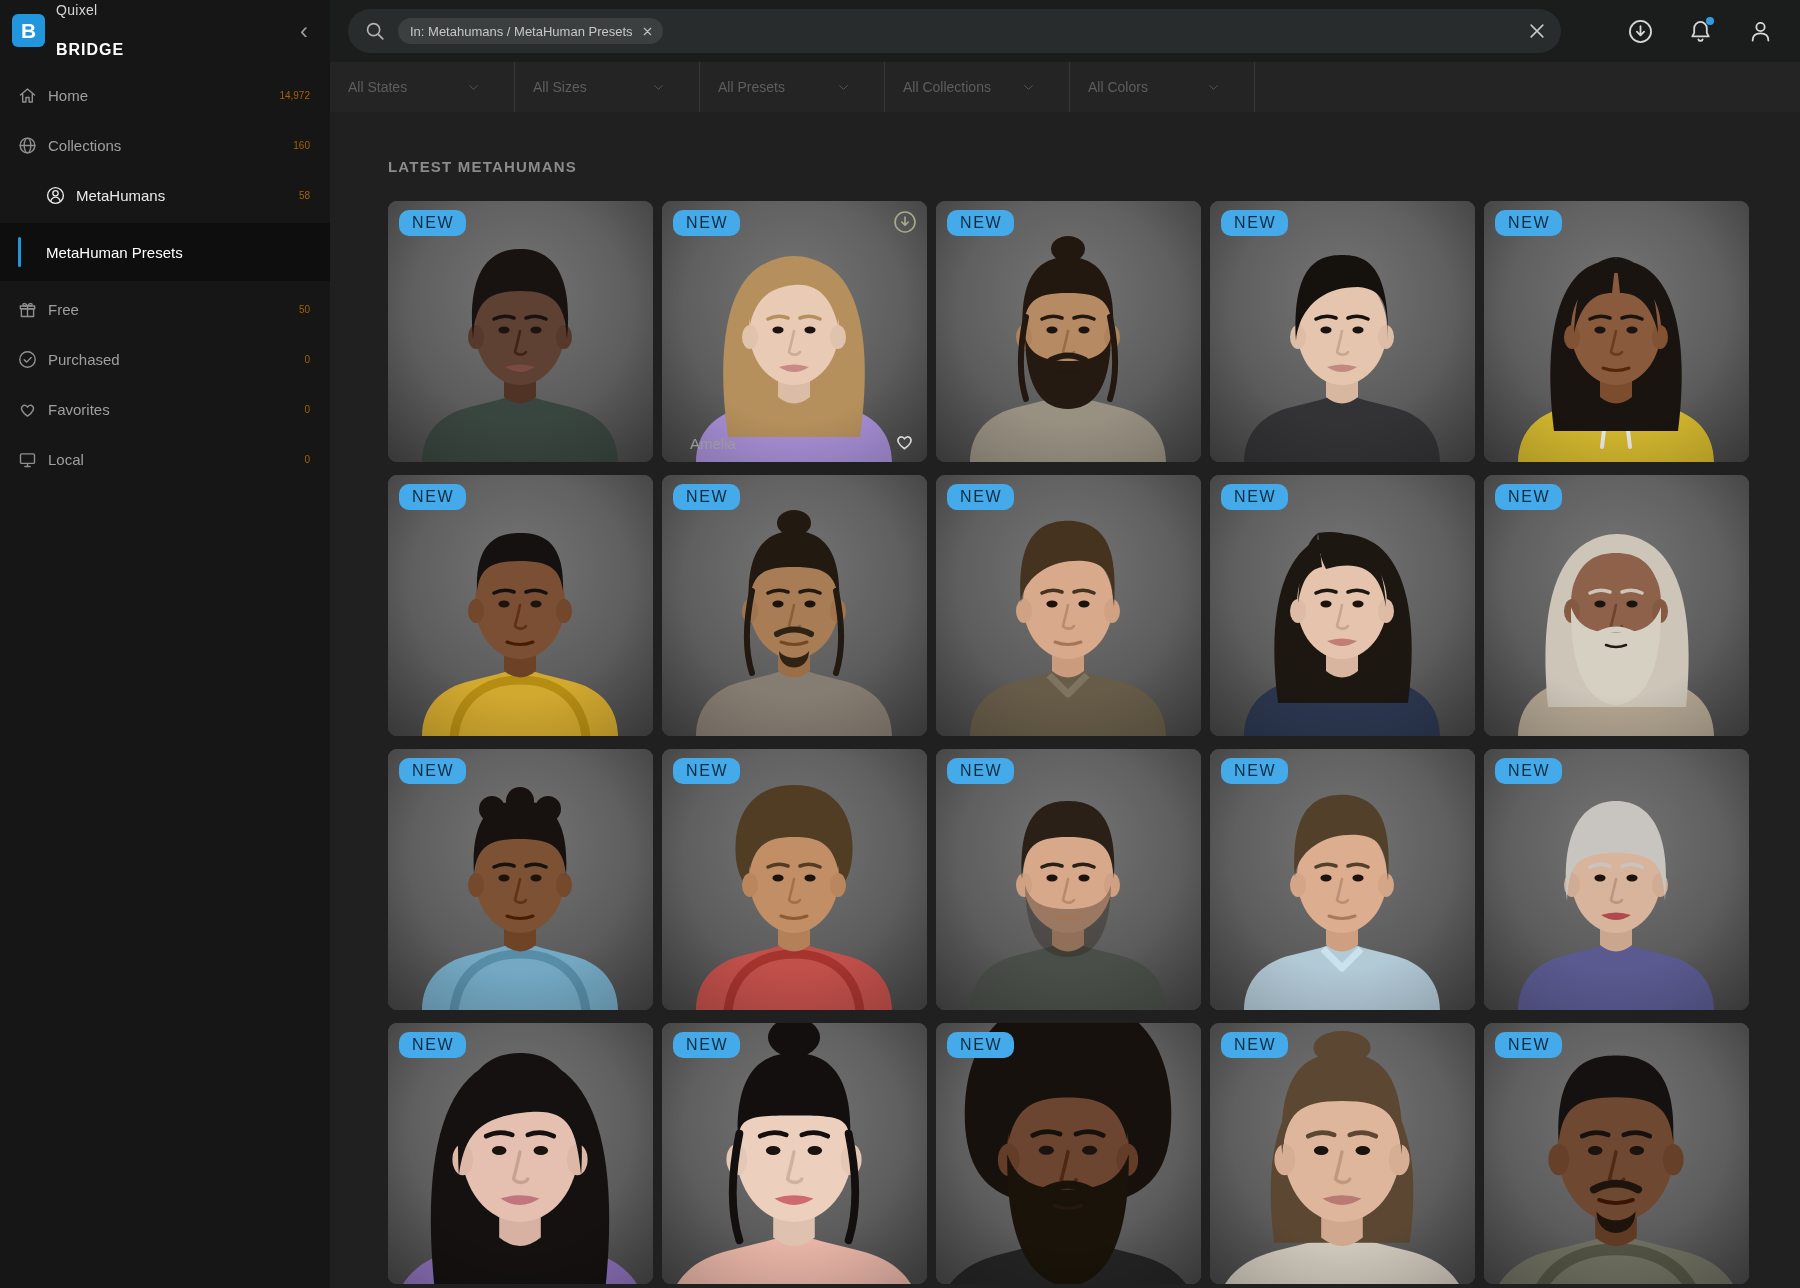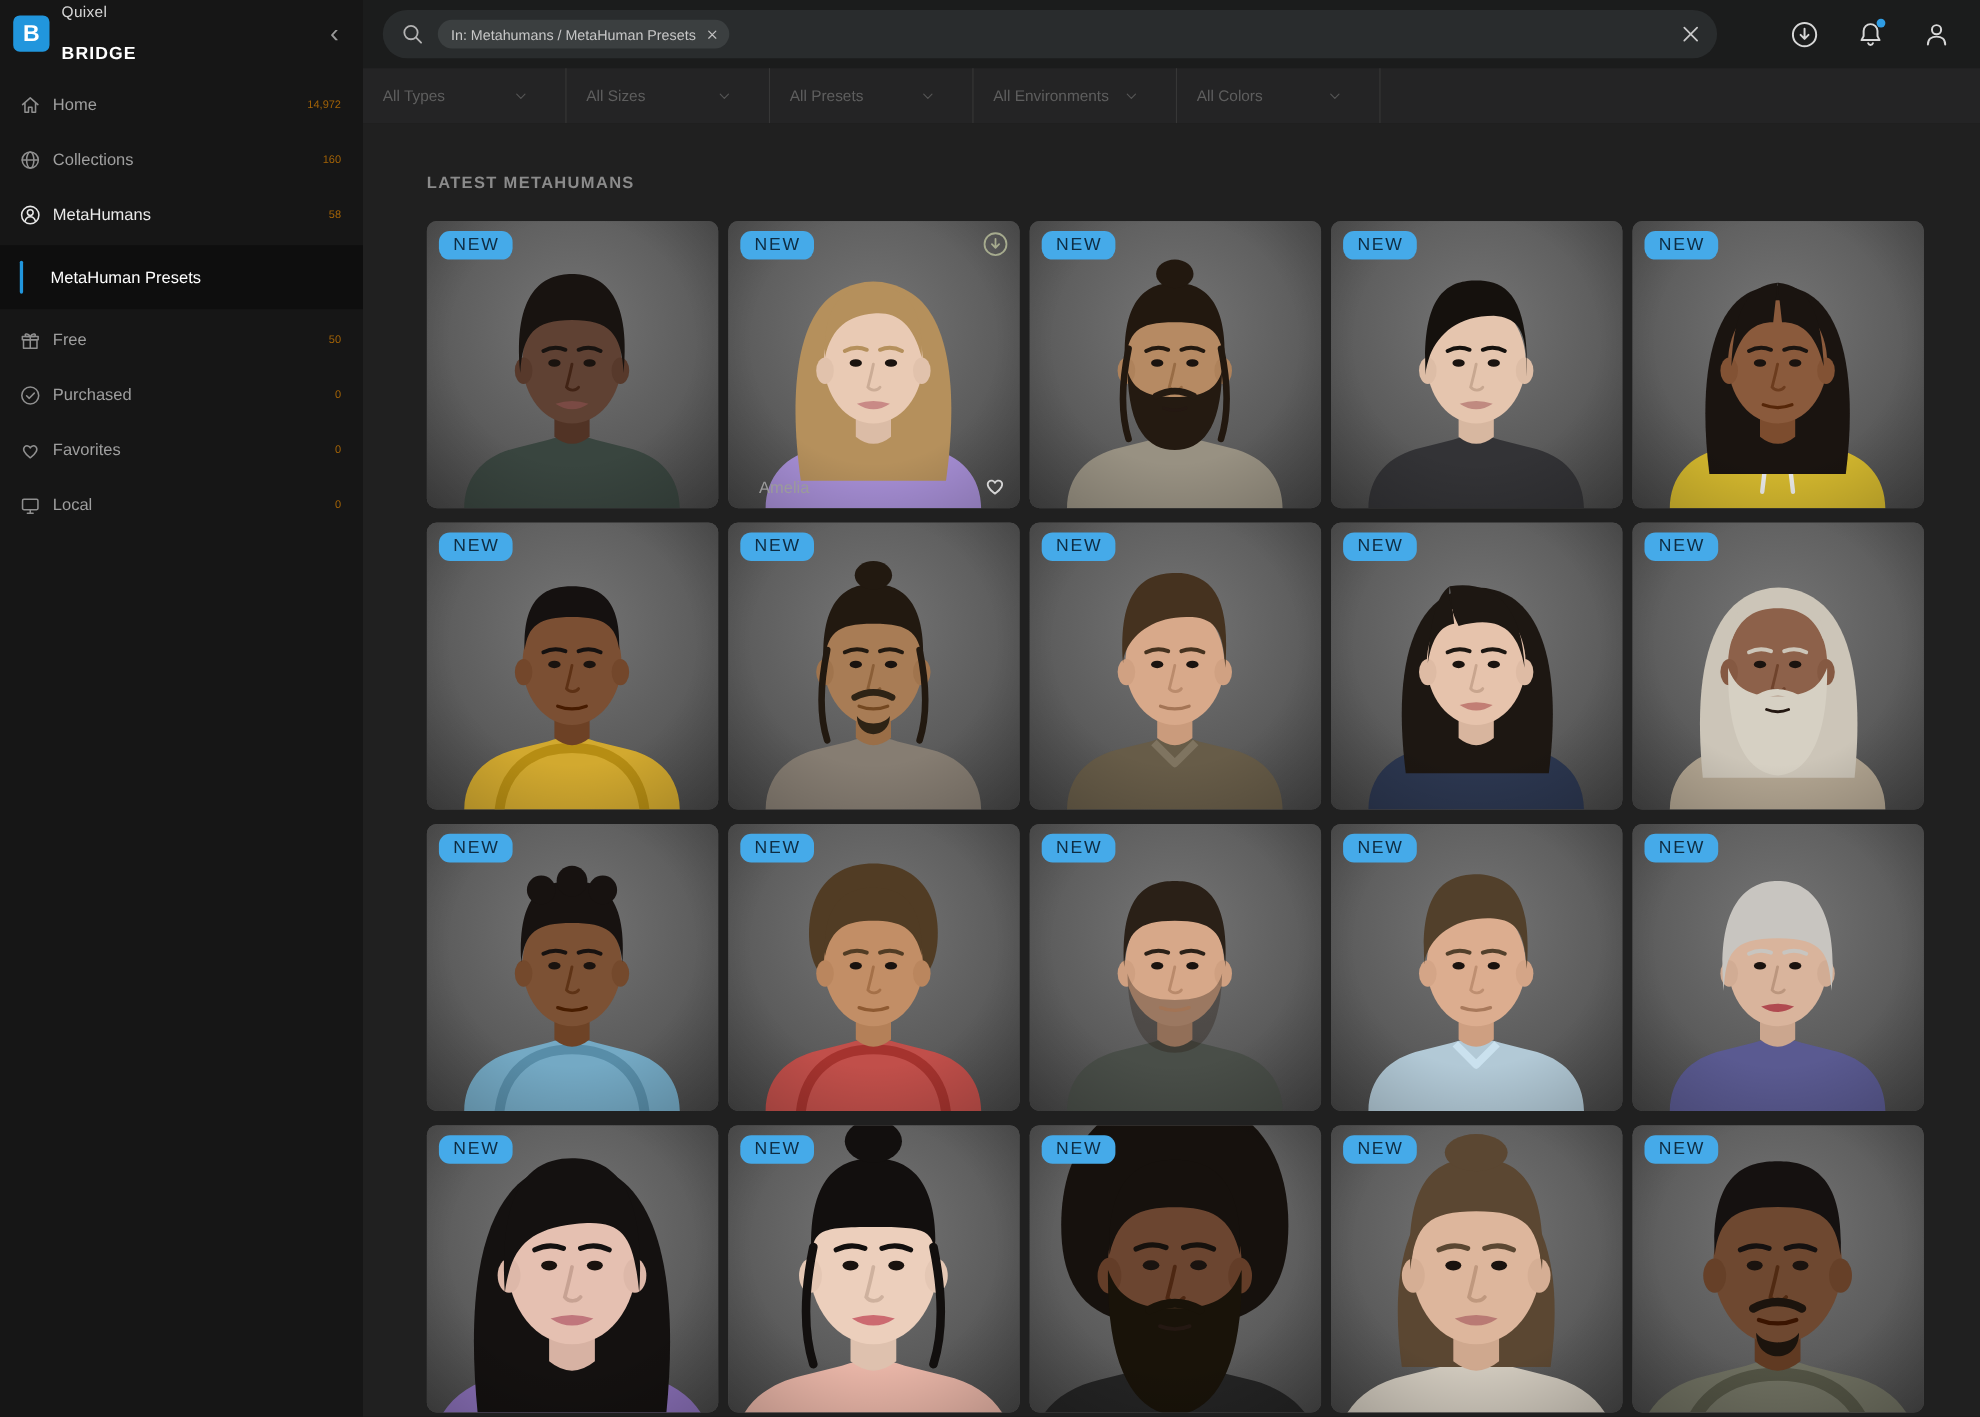--- a/index.html
+++ b/index.html
@@ -16,21 +16,21 @@
   .logo-text{display:flex;flex-direction:column;line-height:1.05;gap:24px;}
   .logo-text .t1{font-size:14px;color:#d6d6d6;letter-spacing:.3px;}
   .logo-text .t2{font-size:16px;font-weight:800;color:#fff;letter-spacing:1px;}
   .collapse{margin-left:auto;color:#9a9a9a;font-size:24px;line-height:1;cursor:pointer;
     padding:2px 6px;user-select:none;}
   nav{margin-top:8px;}
   .nav-row{display:flex;align-items:center;height:50px;padding:0 20px 0 17px;cursor:pointer;color:#9f9f9f;}
   .nav-row .nicon{width:21px;height:21px;margin-right:10px;color:#8f8f8f;flex:0 0 auto;}
   .nav-row .nlabel{font-size:15px;}
   .nav-row .ncount{margin-left:auto;font-size:10px;color:#a16207;text-align:right;}
-  .nav-row.active{color:#eaeaea;}
+  .nav-row.active{color:#eaeaea;margin-left:28px;}
   .nav-row.active .nicon{color:#e6e6e6;}
   .sub-row{display:flex;align-items:center;height:58px;margin:3px 0;background:#0e0e0e;
     cursor:pointer;position:relative;}
   .sub-row .bar{position:absolute;left:18px;top:14px;width:3px;height:30px;background:#2196dd;border-radius:2px;}
   .sub-row .nlabel{margin-left:46px;font-size:15px;color:#fff;}
 
   
   .main{flex:1;display:flex;flex-direction:column;min-width:0;}
   .topbar{height:62px;background:#1b1c1c;display:flex;align-items:center;padding:0 18px 0 18px;gap:40px;}
   .searchbar{flex:1;height:44px;background:#292c2d;border-radius:22px;display:flex;align-items:center;
@@ -208,21 +208,21 @@
           <svg viewBox="0 0 24 24" fill="none" stroke="currentColor" stroke-width="1.6" stroke-linecap="round" stroke-linejoin="round">
             <circle cx="12" cy="8" r="3.7"></circle>
               <path d="M5 20 C5 15.7 8 13.6 12 13.6 C16 13.6 19 15.7 19 20"></path>
             </svg>
         </span>
       </div>
     </header>
 
     <div class="filterbar" id="filterbar">
         <div class="filter">
-          <span class="flabel">All Types</span>
+          <span class="flabel">All States</span>
           <span class="fchev">
             <svg class="" viewBox="0 0 24 24" fill="none" stroke="currentColor" stroke-width="1.6" stroke-linecap="round" stroke-linejoin="round">
               <path d="M6 9 L12 15 L18 9"></path>
             </svg>
           </span>
         </div>
         <div class="filter">
           <span class="flabel">All Sizes</span>
           <span class="fchev">
             <svg class="" viewBox="0 0 24 24" fill="none" stroke="currentColor" stroke-width="1.6" stroke-linecap="round" stroke-linejoin="round">
@@ -232,21 +232,21 @@
         </div>
         <div class="filter">
           <span class="flabel">All Presets</span>
           <span class="fchev">
             <svg class="" viewBox="0 0 24 24" fill="none" stroke="currentColor" stroke-width="1.6" stroke-linecap="round" stroke-linejoin="round">
               <path d="M6 9 L12 15 L18 9"></path>
             </svg>
           </span>
         </div>
         <div class="filter">
-          <span class="flabel">All Environments</span>
+          <span class="flabel">All Collections</span>
           <span class="fchev">
             <svg class="" viewBox="0 0 24 24" fill="none" stroke="currentColor" stroke-width="1.6" stroke-linecap="round" stroke-linejoin="round">
               <path d="M6 9 L12 15 L18 9"></path>
             </svg>
           </span>
         </div>
         <div class="filter">
           <span class="flabel">All Colors</span>
           <span class="fchev">
             <svg class="" viewBox="0 0 24 24" fill="none" stroke="currentColor" stroke-width="1.6" stroke-linecap="round" stroke-linejoin="round">

